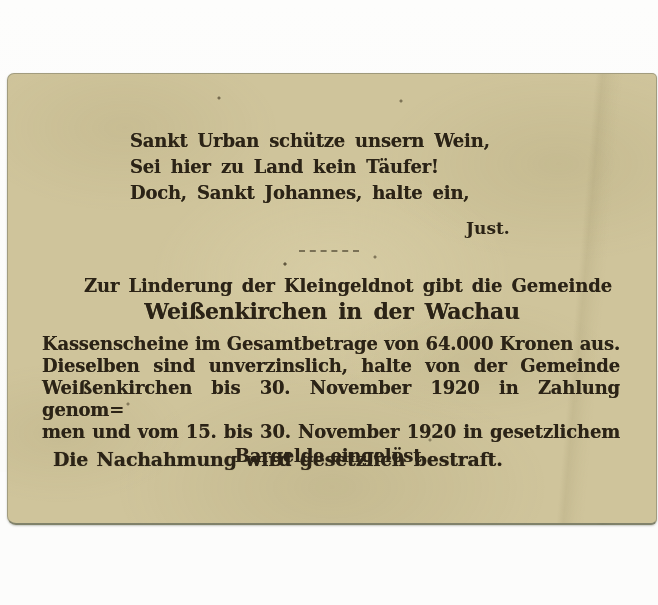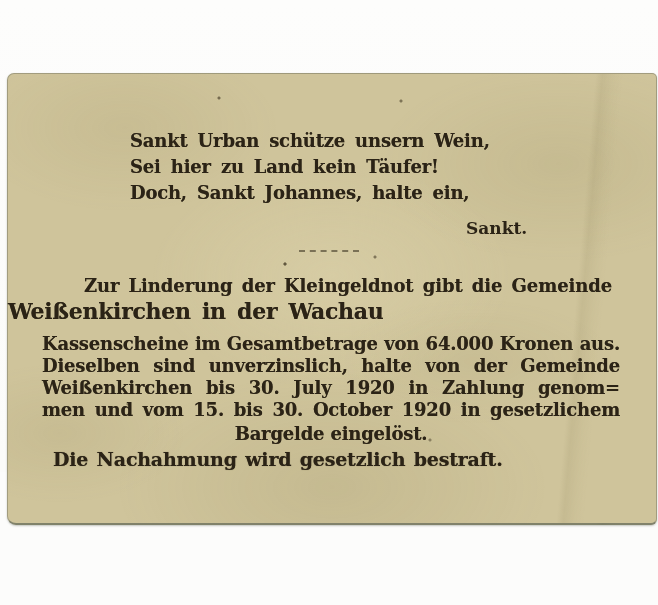--- a/index.html
+++ b/index.html
@@ -89,20 +89,21 @@
     word-spacing: 3px;
     letter-spacing: -0.1px;
     text-shadow: 0 0 0.5px rgba(43,35,22,0.6);
     margin-left: 16px;
   }
   .issuer {
     position: absolute;
     left: 0;
     top: 224px;
     width: 100%;
+    text-align: center;
     font-size: 22px;
     font-weight: 700;
     letter-spacing: -0.3px;
     word-spacing: 4px;
     text-shadow: 0 0 0.6px rgba(43,35,22,0.7);
   }
   .body-text {
     position: absolute;
     left: 34px;
     right: 36px;
@@ -142,32 +143,32 @@
 
 <div class="page">
   <div class="note">
 
     <div class="poem">
       <div class="poem-line">Sankt Urban schütze unsern Wein,</div>
       <div class="poem-line">Sei hier zu Land kein Täufer!</div>
       <div class="poem-line">Doch, Sankt Johannes, halte ein,</div>
     </div>
 
-    <div class="signature">Sankt.</div>
+    <div class="signature">Just.</div>
 
     <div class="divider"></div>
 
     <div class="intro">Zur Linderung der Kleingeldnot gibt die Gemeinde</div>
 
     <div class="issuer">Weißenkirchen in der Wachau</div>
 
     <div class="body-text">
       <div class="body-line j">Kassenscheine im Gesamtbetrage von 64.000 Kronen aus.</div>
       <div class="body-line j">Dieselben sind unverzinslich, halte von der Gemeinde</div>
-      <div class="body-line j">Weißenkirchen bis 30. July 1920 in Zahlung genom=</div>
-      <div class="body-line j">men und vom 15. bis 30. October 1920 in gesetzlichem</div>
+      <div class="body-line j">Weißenkirchen bis 30. November 1920 in Zahlung genom=</div>
+      <div class="body-line j">men und vom 15. bis 30. November 1920 in gesetzlichem</div>
       <div class="body-line c">Bargelde eingelöst.</div>
     </div>
 
     <div class="warning">Die Nachahmung wird gesetzlich bestraft.</div>
 
   </div>
 </div>
 
 </body></html>

